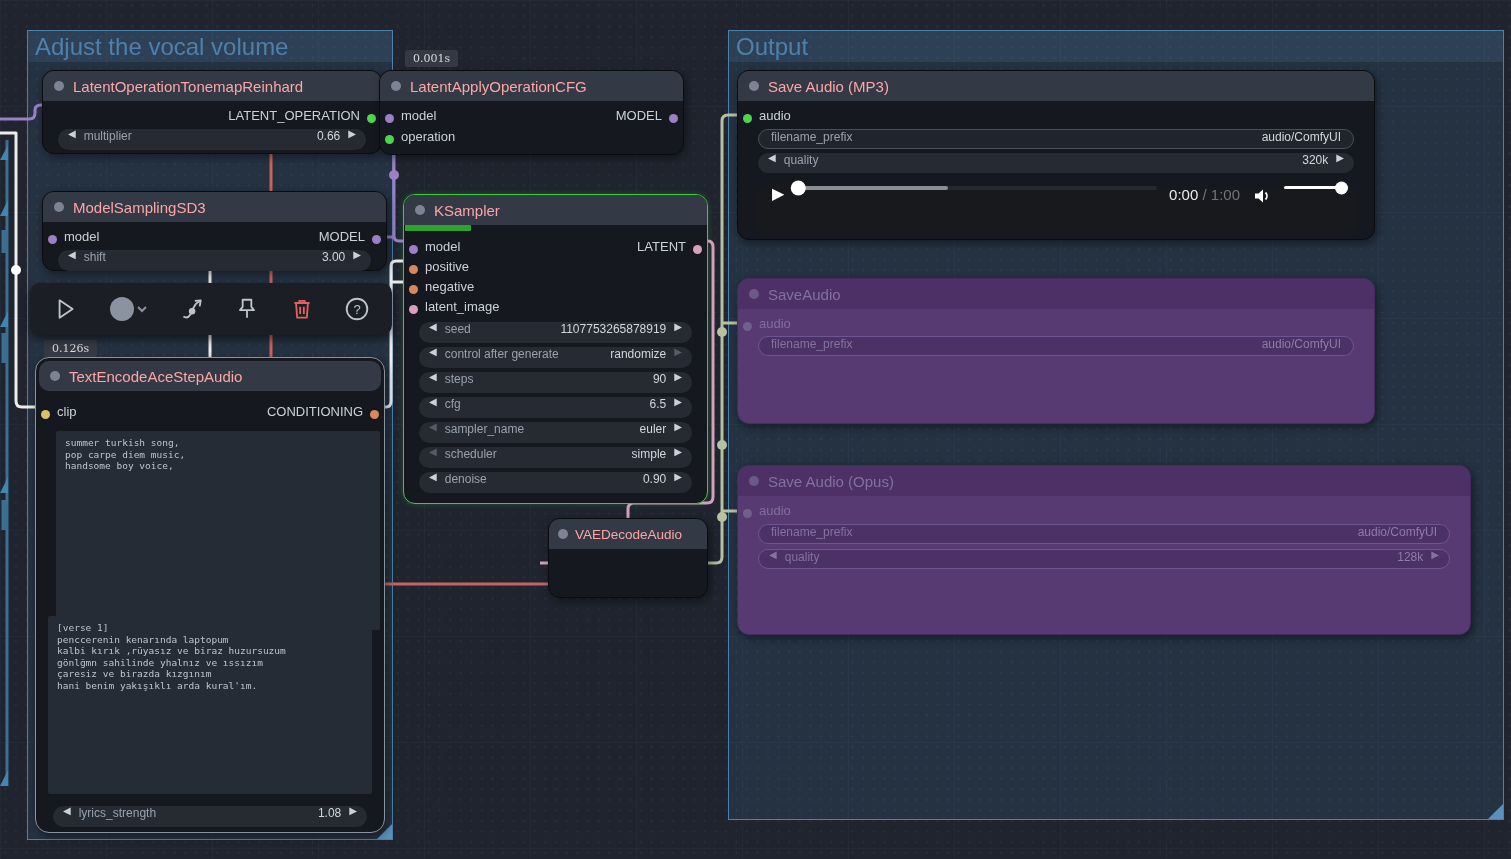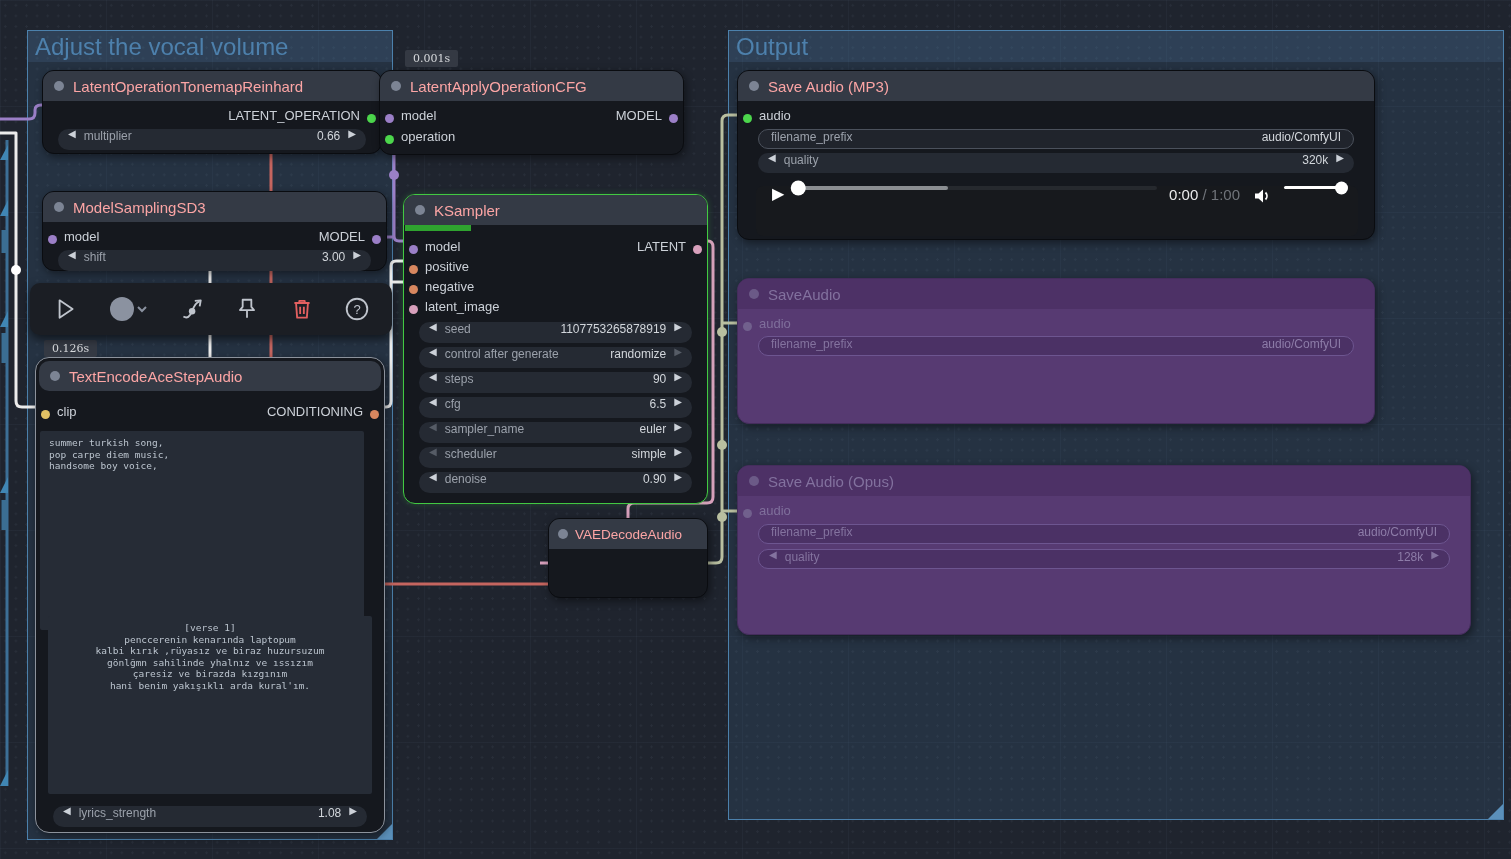--- a/index.html
+++ b/index.html
@@ -223,24 +223,24 @@
     <div class="row" style="justify-content:space-between;margin-top:10px;">
       <span class="in">
           <span class="dot dot-yellow"></span>
           <span>clip</span>
         </span>
       <span class="out">
           <span>CONDITIONING</span>
           <span class="dot dot-orange"></span>
         </span>
     </div>
-    <div class="ta" style="left:4px;top:73px;width:324px;height:199px;">summer turkish song,
+    <div class="ta" style="left:20px;top:73px;width:324px;height:199px;">summer turkish song,
 pop carpe diem music,
 handsome boy voice,</div>
-    <div class="ta" style="left:12px;top:258px;width:324px;height:178px;text-align:center;">[verse 1]
+    <div class="ta" style="left:12px;top:258px;width:324px;height:178px;">[verse 1]
 penccerenin kenarında laptopum
 kalbi kırık ,rüyasız ve biraz huzursuzum
 gönlğmn sahilinde yhalnız ve ıssızım
 çaresiz ve birazda kızgınım
 hani benim yakışıklı arda kural'ım.</div>
     <div class="pill abs" style="top:448px;">
       <span class="arr arr-l"></span>
       <span class="p-label">lyrics_strength</span>
       <span class="p-value">1.08</span>
       <span class="arr arr-r"></span>

